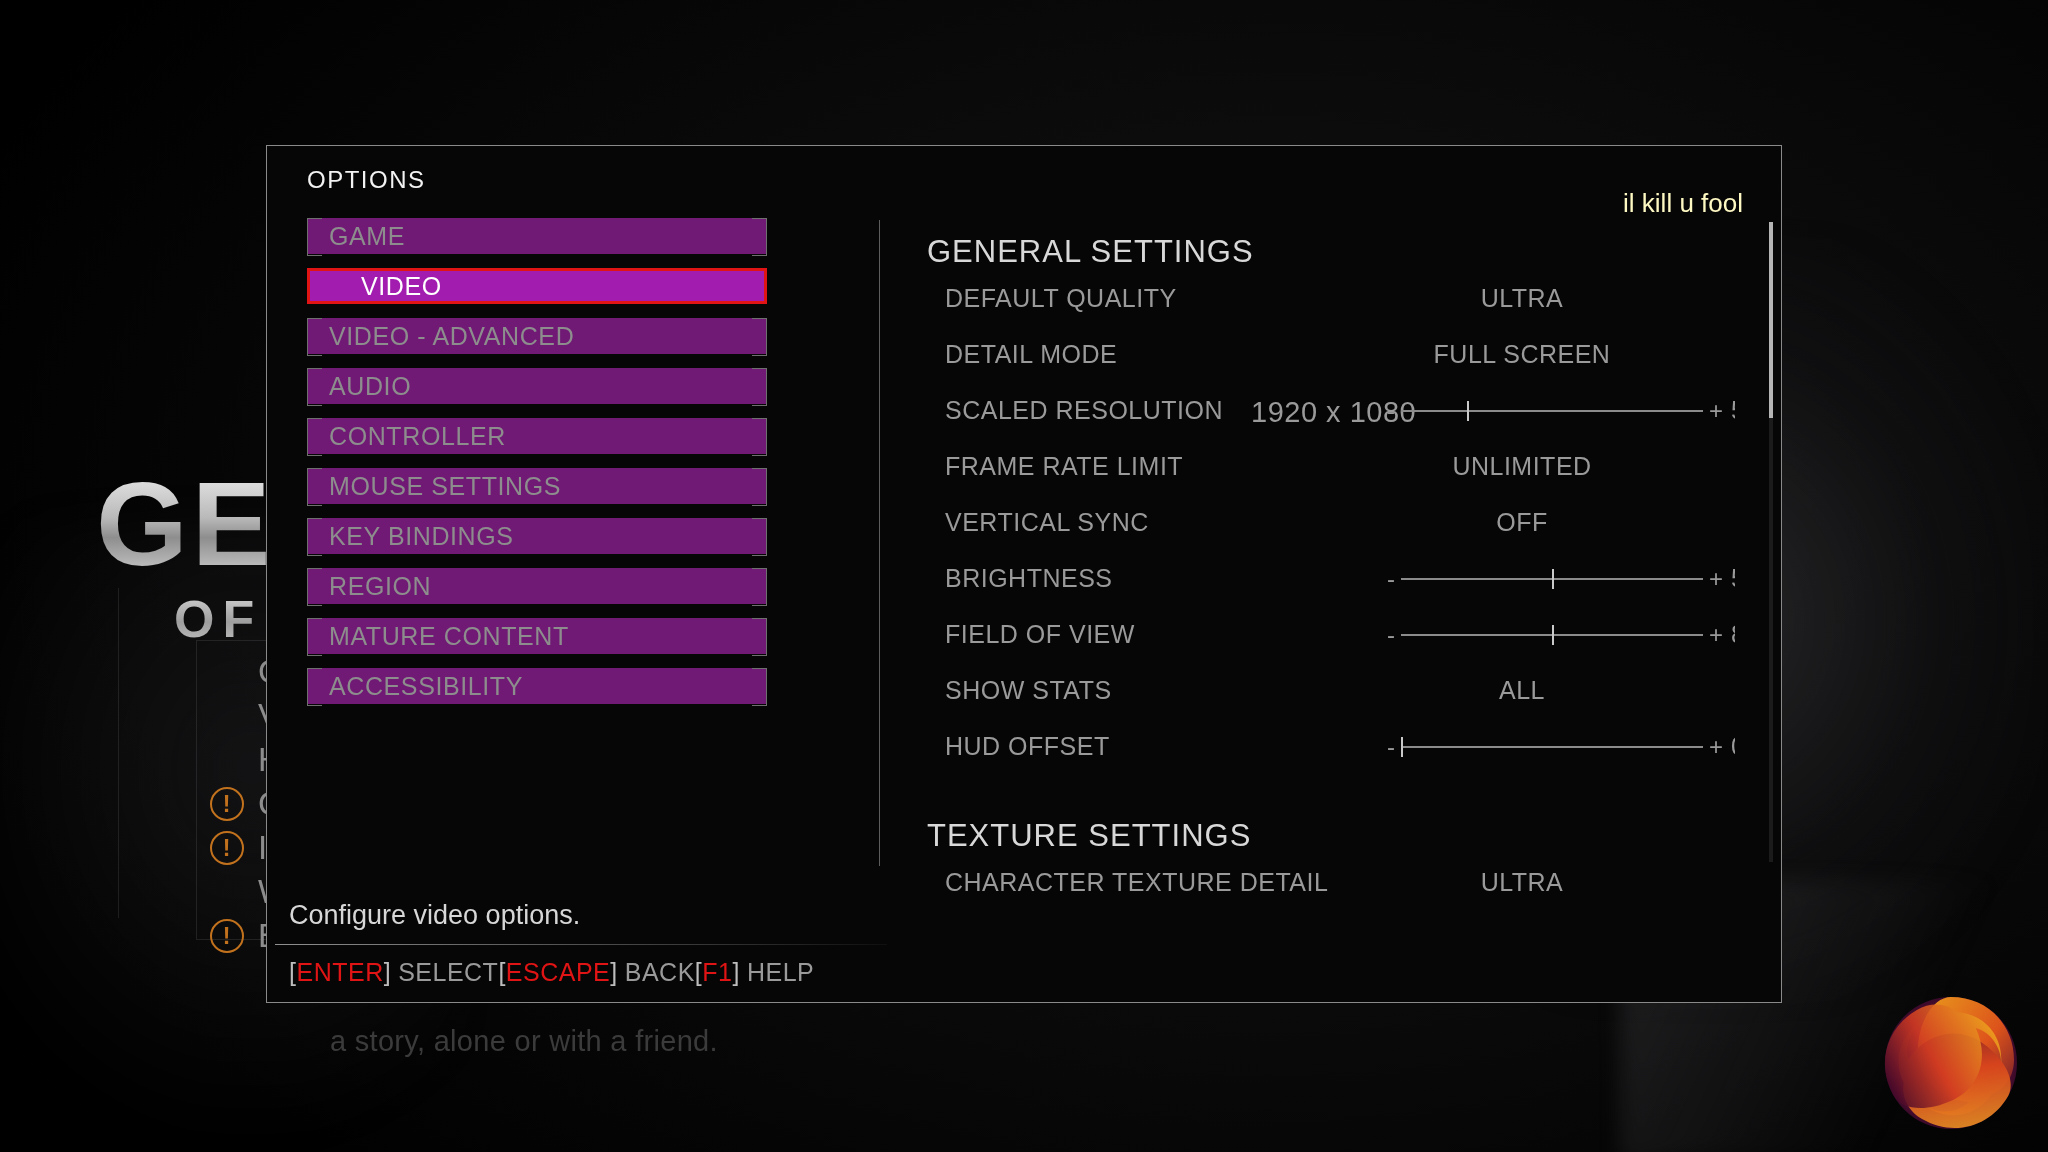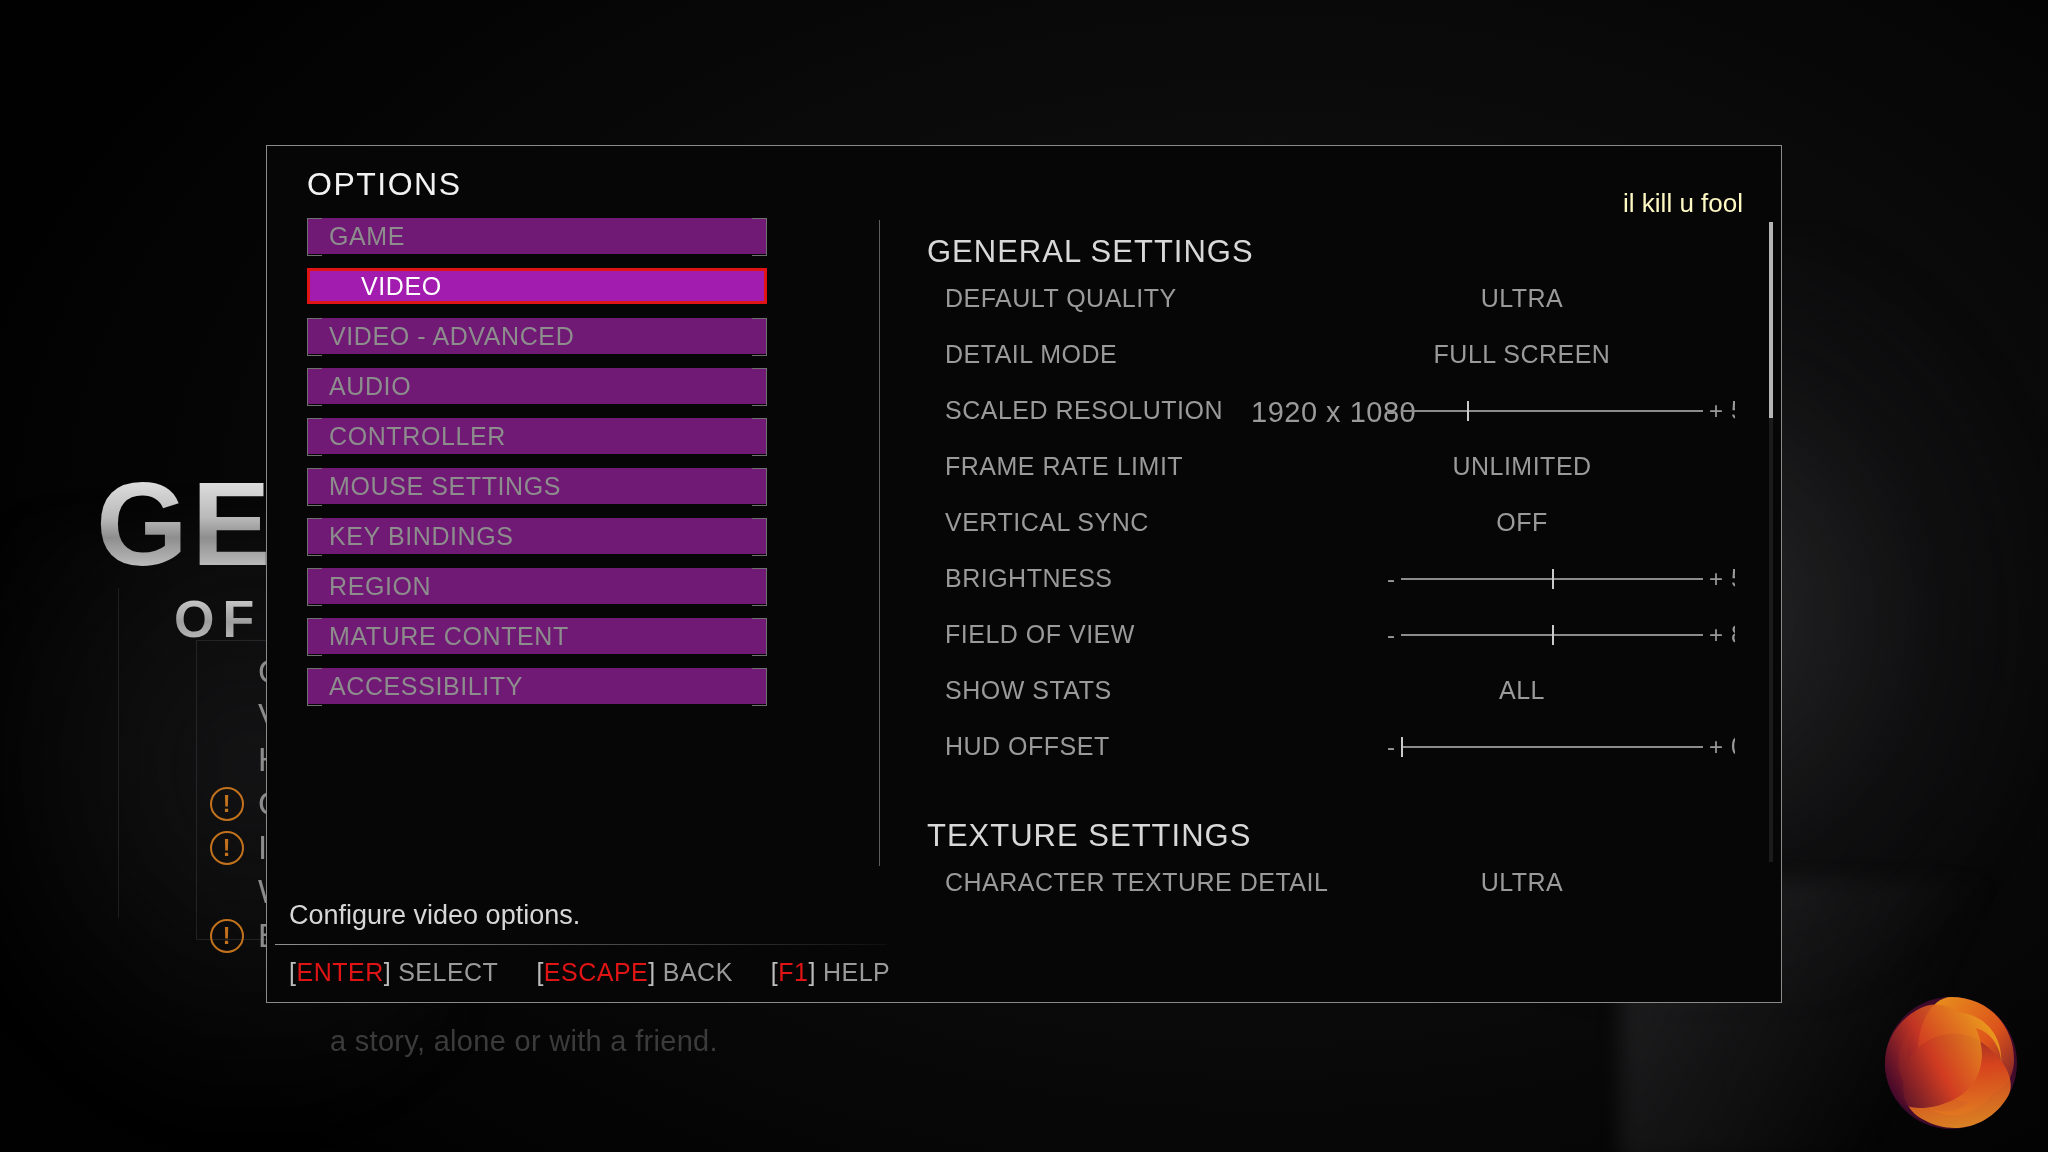--- a/index.html
+++ b/index.html
@@ -82,21 +82,21 @@
   #dialog {
     position:absolute; left:266px; top:145px; width:1516px; height:858px;
     background:#060606;
     border:1px solid #8a8a8a;
   }
   #dlg-header {
     position:relative; height:72px;
   }
   #dlg-title {
     position:absolute; left:40px; top:20px;
-    font-size:32px; color:#f2f2f2; letter-spacing:1.5px;
+    font-size:24px; color:#f2f2f2; letter-spacing:1.5px;
   }
   #player-name {
     position:absolute; right:38px; top:42px;
     font-size:26px; color:#fef9c3;
   }
 
   #dlg-body { position:absolute; left:0; top:72px; right:0; bottom:110px; }
 
   
   #nav { position:absolute; left:40px; top:0; width:460px; }
@@ -189,21 +189,21 @@
   #footer-desc {
     position:absolute; left:22px; top:8px;
     font-size:27px; color:#d7d7d7;
   }
   #footer-rule {
     position:absolute; left:8px; top:52px; width:612px; height:1px;
     background:linear-gradient(90deg, rgba(190,190,190,.75), rgba(190,190,190,.05));
   }
   #hotkeys {
     position:absolute; left:22px; top:66px;
-    display:flex; align-items:flex-end; gap:38px;
+    display:flex; align-items:flex-end; 
   }
   .hotkey { font-size:25px; color:#9a9a9a; letter-spacing:.5px; }
   .hotkey .brk { color:#bdbdbd; }
   .hotkey .key { color:#e01414; }
   .hotkey .act { color:#9a9a9a; margin-left:7px; }
 </style>
 </head>
 <body>
 
 <div id="bg">

